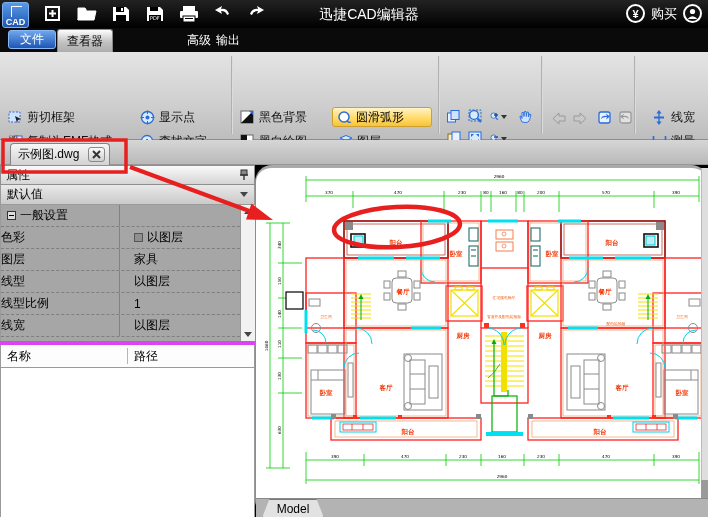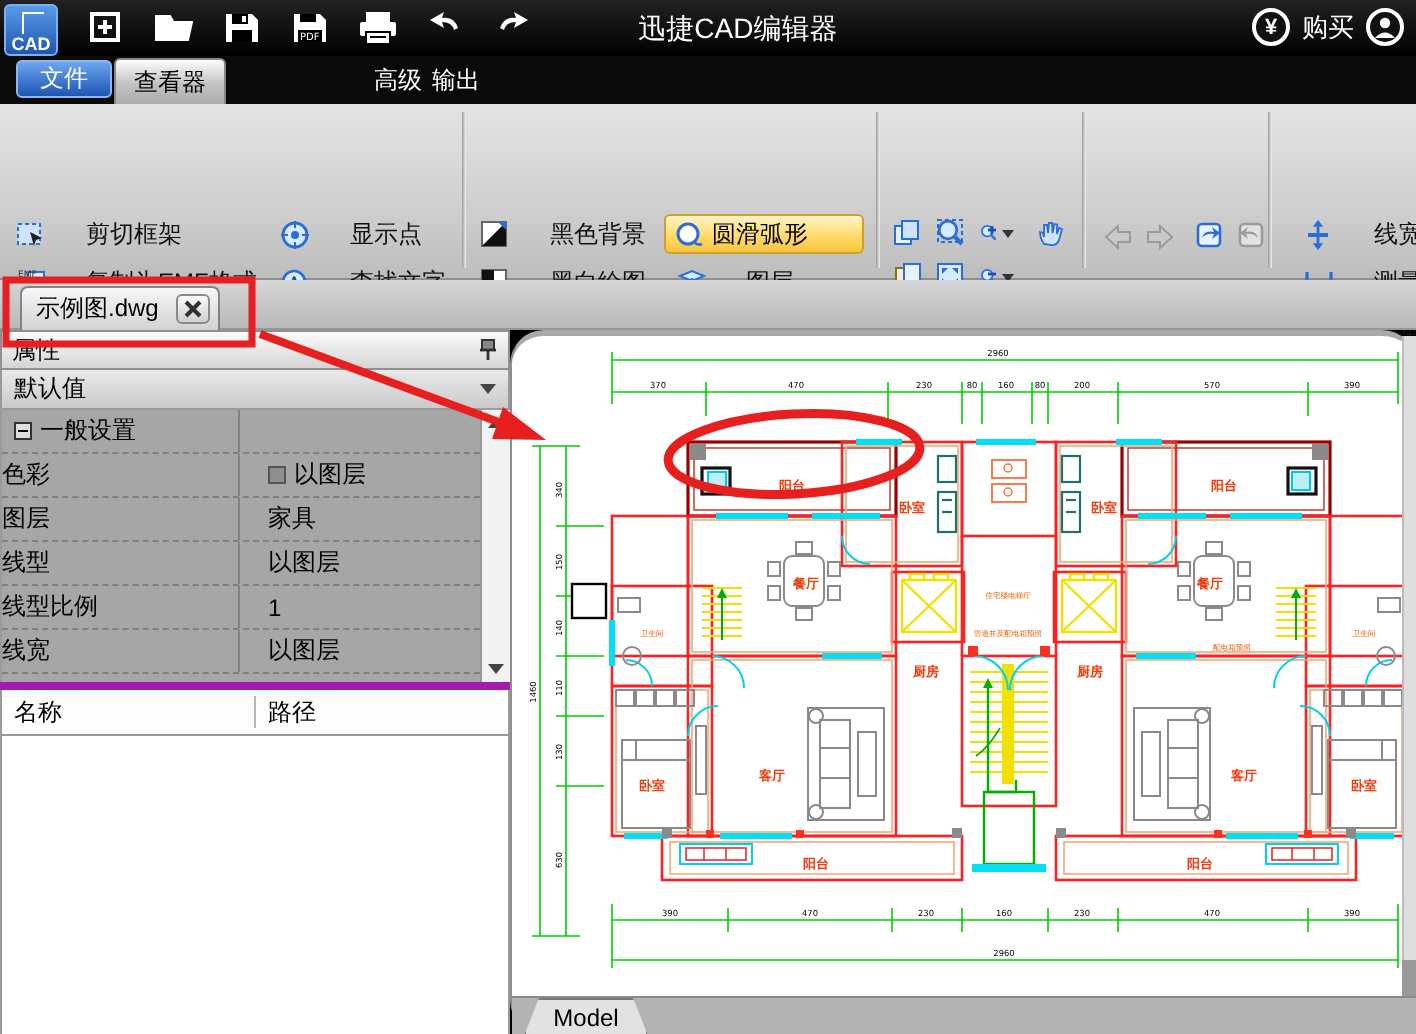--- a/index.html
+++ b/index.html
@@ -33,21 +33,21 @@
     display:flex; align-items:center; justify-content:center; }
   #tab-viewer { left:57px; width:56px; background:linear-gradient(#fdfdfd,#c2c2c2 55%,#adadad);
     color:#000; border-radius:3px 3px 0 0; border:1px solid #888; border-bottom:none; }
   #tab-editor { left:118px; width:48px;margin-top:20px; } #tab-adv { left:181px; width:36px; } #tab-out { left:210px; width:36px; }
 
   
   #ribbon { position:absolute; left:0; top:52px; width:708px; height:88px;
     background:linear-gradient(#e4e4e4,#cfcfcf 60%,#bdbdbd); border-bottom:1px solid #8e8e8e; }
   .rsep { position:absolute; top:4px; height:78px; width:2px;
     background:linear-gradient(90deg,#9a9a9a,#f2f2f2); }
-  .ritem { position:absolute; height:18px; display:flex; align-items:center; gap:20px;
+  .ritem { position:absolute; height:18px; display:flex; align-items:center; gap:4px;
     font-size:12px; color:#111; white-space:nowrap; }
   .ritem.dis { color:#969696; }
   .glabel { position:absolute; top:124px; font-size:11px; color:#333; text-align:center; }
   .icn { width:15px; height:15px; flex:0 0 auto; display:inline-block; }
   .hl-btn { position:absolute; left:332px; top:55px; width:100px; height:20px; border-radius:3px;
     background:linear-gradient(#fff3c8,#ffd963 60%,#f7c33c); border:1px solid #cf9f2c;
     display:flex; align-items:center; gap:4px; font-size:12px; padding-left:4px; }
   .pos-ico { position:absolute; width:17px; height:16px; display:flex; align-items:center; }
   .drop:after { content:""; display:inline-block; margin-left:2px;
     border:3px solid transparent; border-top:4px solid #333; position:relative; top:2px; }
@@ -56,21 +56,21 @@
   #tabstrip { position:absolute; left:0; top:140px; width:708px; height:25px;
     background:linear-gradient(#d6d6d6,#b9b9b9); border-bottom:1px solid #979797;padding-left:28px; }
   #doc-tab { position:absolute; left:10px; top:3px; width:100px; height:22px;
     background:linear-gradient(#f7f7f7,#d2d2d2); border:1px solid #848484; border-bottom:none;
     border-radius:4px 4px 0 0; display:flex; align-items:center; justify-content:space-between;
     padding:0 4px 0 7px; font-size:12px; }
   #doc-close { width:17px; height:15px; border-radius:3px; background:linear-gradient(#fbfbfb,#cfcfcf);
     border:1px solid #8a8a8a; display:flex; align-items:center; justify-content:center; }
 
   
-  #leftpanel { position:absolute; left:0; top:165px; width:255px; height:352px; background:#a21caf; }
+  #leftpanel { position:absolute; left:0; top:165px; width:255px; height:352px; background:#d946ef; }
   .phead { height:20px; background:linear-gradient(#fafafa,#d5d5d5); border:1px solid #8f8f8f;
     display:flex; align-items:center; justify-content:space-between; padding:0 5px; font-size:12px; color:#000; }
   #preset-row { height:20px; background:linear-gradient(#e9e9e9,#cacaca); border:1px solid #9a9a9a; border-top:none;
     display:flex; align-items:center; justify-content:space-between; padding:0 6px; font-size:12px; }
   .tri-down { width:0; height:0; border:4px solid transparent; border-top:5px solid #444; margin-top:4px; }
   .tri-up { width:0; height:0; border:4px solid transparent; border-bottom:5px solid #444; margin-bottom:4px; }
   #grid { position:relative; height:136px; background:#a6a6a6; border-left:1px solid #9a9a9a; }
   .grow { display:flex; height:22px; align-items:center; border-bottom:1px dashed #7f7f7f;
     font-size:12px; color:#000; }
   .gl { width:118px; } .grow.grp .gl { padding-left:6px; display:flex; align-items:center; gap:4px; }

